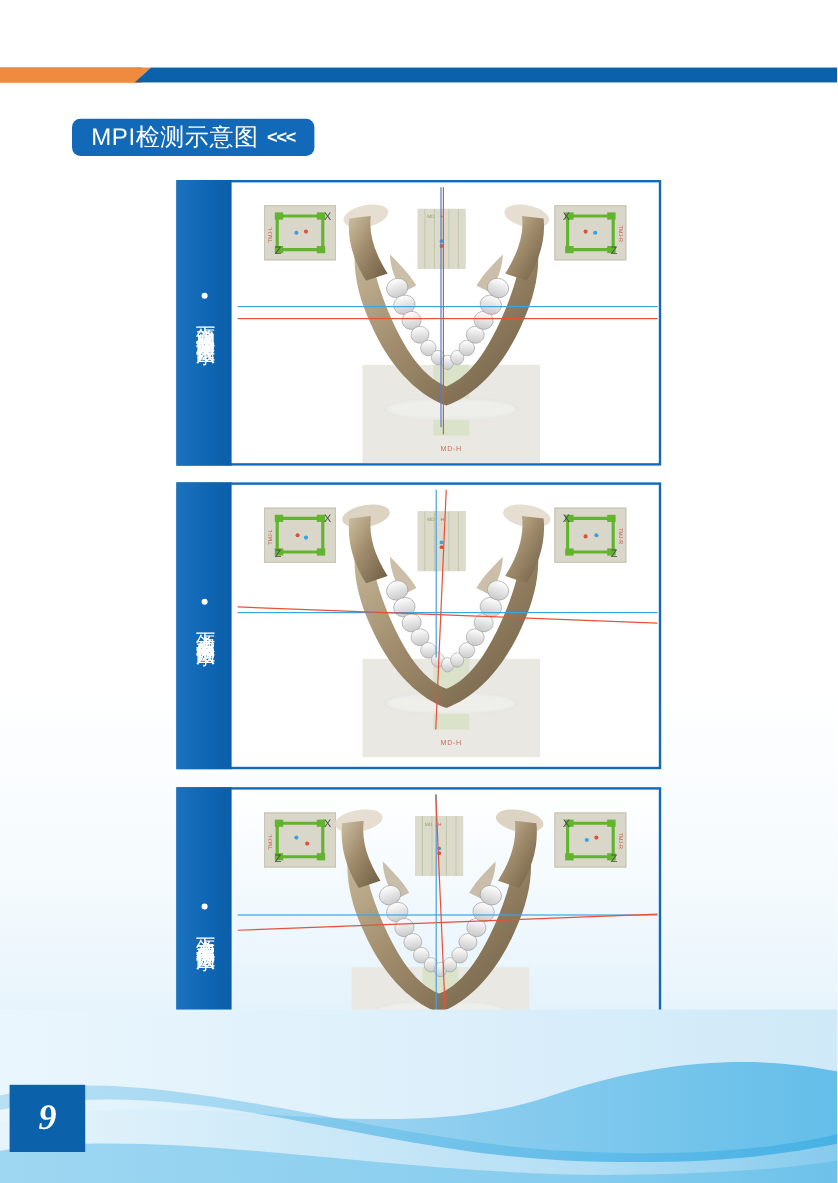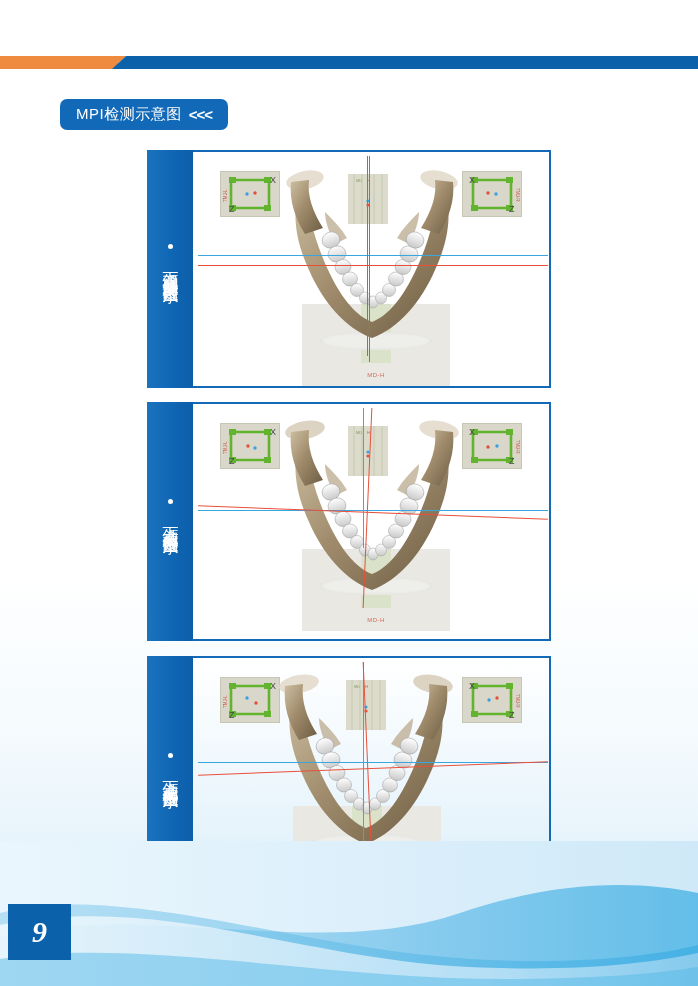--- a/index.html
+++ b/index.html
@@ -16,21 +16,21 @@
       background:#ef8b3f;clip-path:polygon(0 0,100% 0,0 100%);}
   .topbar .blue{position:absolute;left:112px;top:0;width:586px;height:13px;
       background:#0b62ab;clip-path:polygon(14px 0,100% 0,100% 100%,0 100%);}
 
   
   .title-badge{
     position:absolute;left:60px;top:99px;height:31px;padding:0 16px;
     background:#1269b8;border-radius:7px;
     display:flex;align-items:center;gap:7px;color:#fff;
   }
-  .title-badge .t-text{font-size:15px;letter-spacing:.5px;white-space:nowrap;}
+  .title-badge .t-text{font-size:20px;letter-spacing:.5px;white-space:nowrap;}
   .title-badge .t-chev{font-size:15px;font-weight:bold;letter-spacing:-1px;}
 
   
   .panel{position:absolute;left:147px;width:404px;border:2px solid #1269b8;background:#fff;
          box-sizing:border-box;}
   .panel.p1{top:150px;height:238px;}
   .panel.p2{top:402px;height:239px;}
   .panel.p3{top:656px;height:239px;
         background:linear-gradient(to bottom,#ffffff 0%,#f0f8fd 45%,#dceffa 100%);}
 

